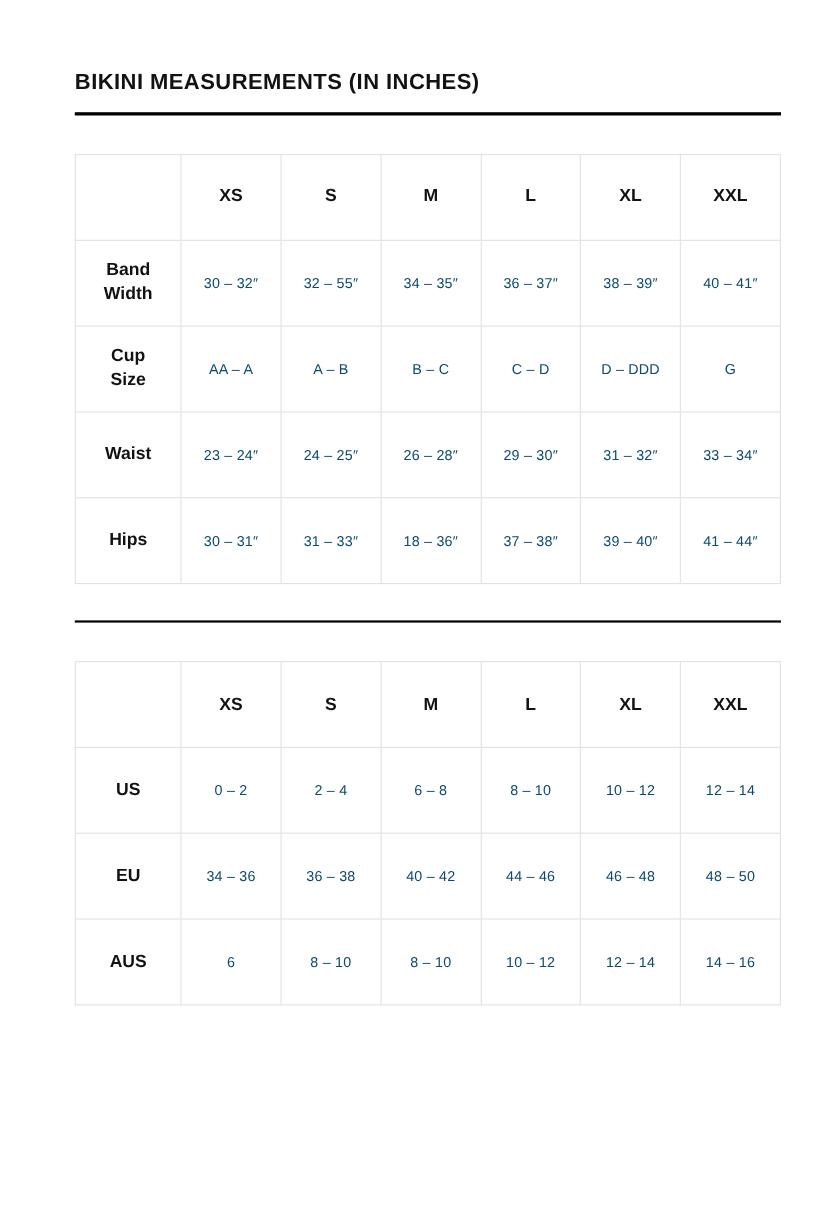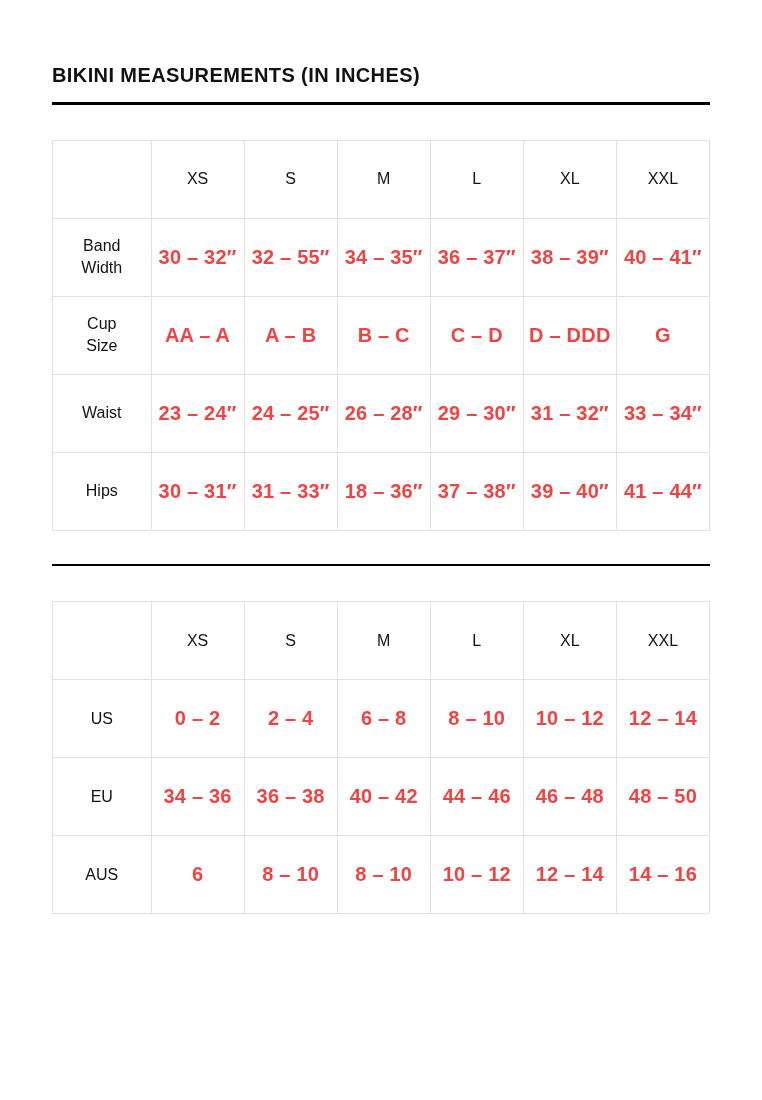--- a/index.html
+++ b/index.html
@@ -8,21 +8,21 @@
     background: #ffffff;
   }
   body {
     width: 762px;
     height: 1100px;
     font-family: "Liberation Sans", sans-serif;
     color: #121212;
     box-sizing: border-box;
   }
   .container {
-    padding: 63px 52px 0 52px;
+    padding: 63px 52px 0 68px;
   }
   .section { margin: 0; }
   .section-title {
     font-size: 20px;
     font-weight: 700;
     letter-spacing: 0.4px;
     color: #121212;
     margin: 0 0 15px 0;
     line-height: 1.2;
   }
@@ -43,32 +43,32 @@
   table.size-table td {
     border: 1px solid #e2e2e2;
     height: 77px;
     text-align: center;
     vertical-align: middle;
     padding: 0 4px;
     background: #ffffff;
   }
   table.size-table th {
     font-size: 16px;
-    font-weight: 400;
+    font-weight: 700;
     color: #121212;
   }
   table.size-table th.row-header span {
     display: inline-block;
     max-width: 58px;
     line-height: 1.35;
   }
   table.size-table td {
-    font-size: 20px;
-    font-weight: 700;
-    color: #ef4444;
+    font-size: 13px;
+    font-weight: 400;
+    color: #0c4a6e;
     letter-spacing: 0.2px;
   }
 </style>
 </head>
 <body>
 
 <div class="container">
 
   <div class="section">
     <h2 class="section-title">BIKINI MEASUREMENTS (IN INCHES)</h2>

